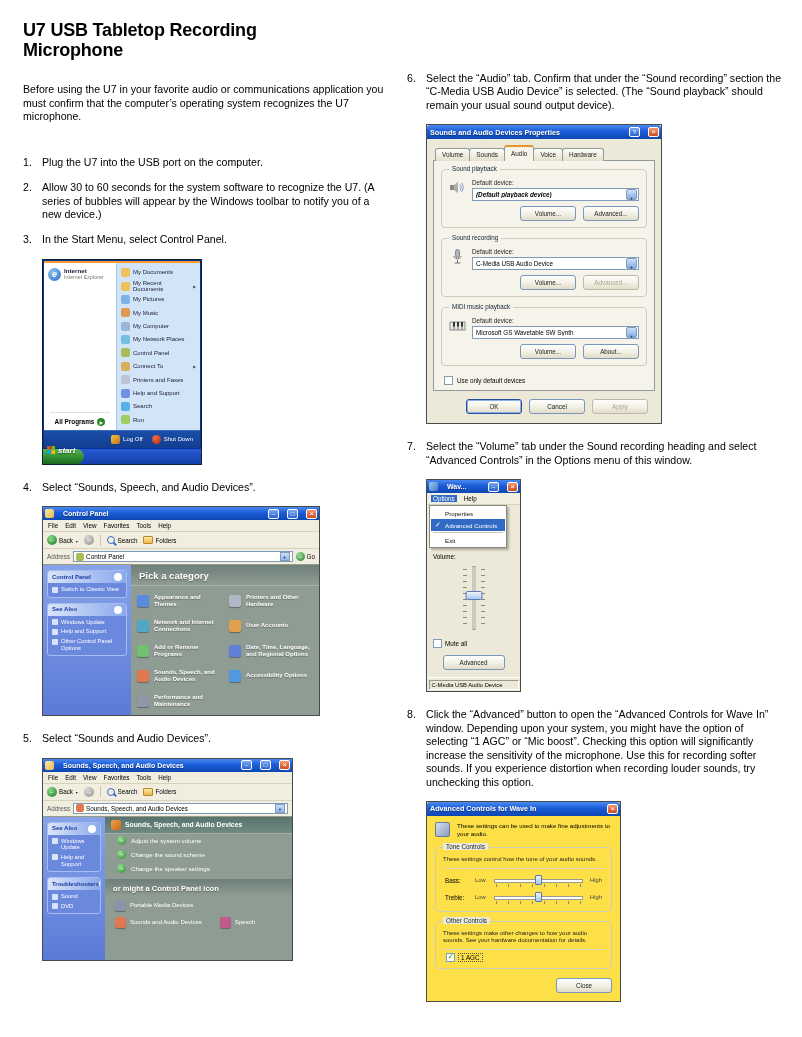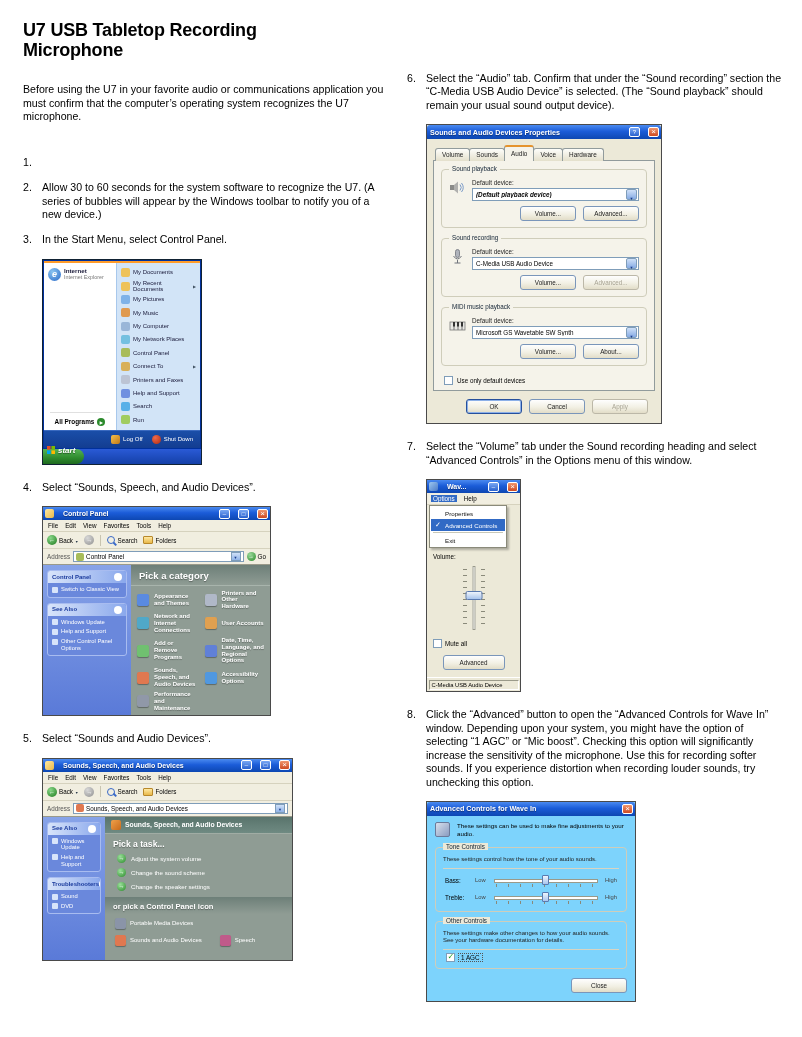--- a/index.html
+++ b/index.html
@@ -89,21 +89,21 @@
   .sm-foot-btn{display:flex;align-items:center;gap:3px;color:#fff;font-size:6px}
   .smic.logoff{background:linear-gradient(135deg,#f7c04a,#c07818)}
   .smic.shutdown{background:radial-gradient(circle at 35% 30%,#f06a4a,#b02a10);border-radius:50%}
   .sm-taskbar{height:15px;background:linear-gradient(180deg,#2a5ad6,#1440a8);display:flex;align-items:center}
   .sm-start{height:15px;display:flex;align-items:center;gap:3px;padding:0 9px 12px 4px;
     background:linear-gradient(180deg,#55b555,#2e8a2e 60%,#1f6a1f);border-radius:0 8px 8px 0;
     color:#fff;font-weight:bold;font-style:italic;font-size:8px;text-shadow:0 1px 1px #0007}
 
   
   .xwin{background:#ece9d8;border:1px solid #4a4a4a}
-  .cpwin{width:229px}
+  .cpwin{width:278px}
   .sndwin{width:251px}
   .cp-bodyh{height:150px}
   .snd-bodyh{height:143px}
   .cpwin .xside{width:88px}
   .sndwin .xside{width:62px}
   .cp-main{flex:1;background:#8f9c94;display:flex;flex-direction:column;overflow:hidden}
   .cp-band{padding:5px 8px 4px;background:linear-gradient(180deg,#6d7f78,#8f9c94);color:#fff;font-weight:bold;font-size:9.5px;border-bottom:1px solid #a8b4ac;text-shadow:0 1px 1px #0005}
   .cp-grid{flex:1;display:grid;grid-template-columns:1fr 1fr;align-content:space-around;padding:3px 6px;column-gap:8px;row-gap:2px}
   .cp-cat{display:flex;align-items:center;gap:5px}
   .cat-ic{width:12px;height:12px;border-radius:2px;flex:none;box-shadow:0 1px 1px #0005}
@@ -163,21 +163,21 @@
   .wticks{position:absolute;top:3px;bottom:3px;width:4px;background:repeating-linear-gradient(180deg,#8a8a7a 0,#8a8a7a 1px,transparent 1px,transparent 6px)}
   .tl{left:3px}.tr{right:3px}
   .wtrack{position:absolute;left:50%;top:0;bottom:0;width:3px;transform:translateX(-50%);background:#fff;border:1px solid #9a9a8a}
   .wthumb{position:absolute;left:50%;top:25px;transform:translateX(-50%);width:17px;height:9px;background:linear-gradient(180deg,#eef4fc,#a8c4ec);border:1px solid #5a7ab0;border-radius:2px}
   .wmute{position:absolute;left:6px;top:134px;display:flex;gap:3px;align-items:center;font-size:6.3px}
   .wadv{position:absolute;left:50%;top:150px;transform:translateX(-50%);min-width:62px}
   .wstatus{height:14px;border-top:1px solid #fff;background:#ece9d8;padding:1.5px;display:flex}
   .wstatus-in{flex:1;border:1px solid;border-color:#9a9a8a #fff #fff #9a9a8a;font-size:5.8px;padding:0 2px;line-height:9px;white-space:nowrap;overflow:hidden}
 
   
-  .adv{width:208px;background:#7dd3fc}
+  .adv{width:193px;background:#fde047}
   .adv-body{padding:6px 8px 8px}
   .adv-intro{display:flex;gap:7px;margin-bottom:8px;align-items:flex-start}
   .adv-ic{width:15px;height:15px;flex:none;background:linear-gradient(135deg,#d8e0ec,#8a9cc0);border:1px solid #6a7a9a;border-radius:2px}
   .adv-intro-text{font-size:6.2px;line-height:1.35;flex:1}
   .adv .group{margin-bottom:9px;padding-top:8px}
   .adv .group-lab{background:#ece9d8}
   .adv-desc{font-size:6px;line-height:1.3;color:#222;border-bottom:1px solid #d8d4c2;padding-bottom:4px;margin-bottom:2px}
   .sliderrow{display:flex;align-items:center;gap:4px;margin:6px 2px 2px}
   .sl-lab{width:26px;font-size:6.3px}
   .sl-end{font-size:5.8px;color:#444;width:15px;flex:none}
@@ -193,20 +193,21 @@
 
 <div class="page">
 
   <div class="col col-left">
     <h1>U7 USB Tabletop Recording Microphone</h1>
     <p class="body-text intro">Before using the U7 in your favorite audio or communications application you must confirm that the computer’s operating system recognizes the U7 microphone.</p>
 
     <div class="step body-text">
       <span class="step-num">1.</span>
       <div class="step-body">
+        <p>Plug the U7 into the USB port on the computer.</p>
       </div>
     </div>
 
     <div class="step body-text">
       <span class="step-num">2.</span>
       <div class="step-body">
           <p>Allow 30 to 60 seconds for the system software to recognize the U7. (A series of bubbles will appear by the Windows toolbar to notify you of a new device.)</p>
         </div>
     </div>
 
@@ -524,34 +525,33 @@
                   <span>DVD</span>
                 </div>
             </div>
           </div>
         </div>
         <div class="cp-main">
           <div class="snd-banner">
               <span class="bic"></span>
               <span>Sounds, Speech, and Audio Devices</span>
             </div>
-          <div class="snd-head">Pick a task...</div>
           <div class="task">
               <span class="tarrow"></span>
               <span>Adjust the system volume</span>
             </div>
           <div class="task">
               <span class="tarrow"></span>
               <span>Change the sound scheme</span>
             </div>
           <div class="task">
               <span class="tarrow"></span>
               <span>Change the speaker settings</span>
             </div>
-          <div class="snd-or">or pick a Control Panel icon</div>
+          <div class="snd-or">or might a Control Panel icon</div>
           <div class="snd-icons">
             <span class="snd-ic-item">
                 <span class="snd-ic" style="background:#8a94a8"></span>
                 <span>Portable Media Devices</span>
               </span>
             <span class="snd-ic-item">
                 <span class="snd-ic" style="background:#e07850"></span>
                 <span>Sounds and Audio Devices</span>
               </span>
             <span class="snd-ic-item">

